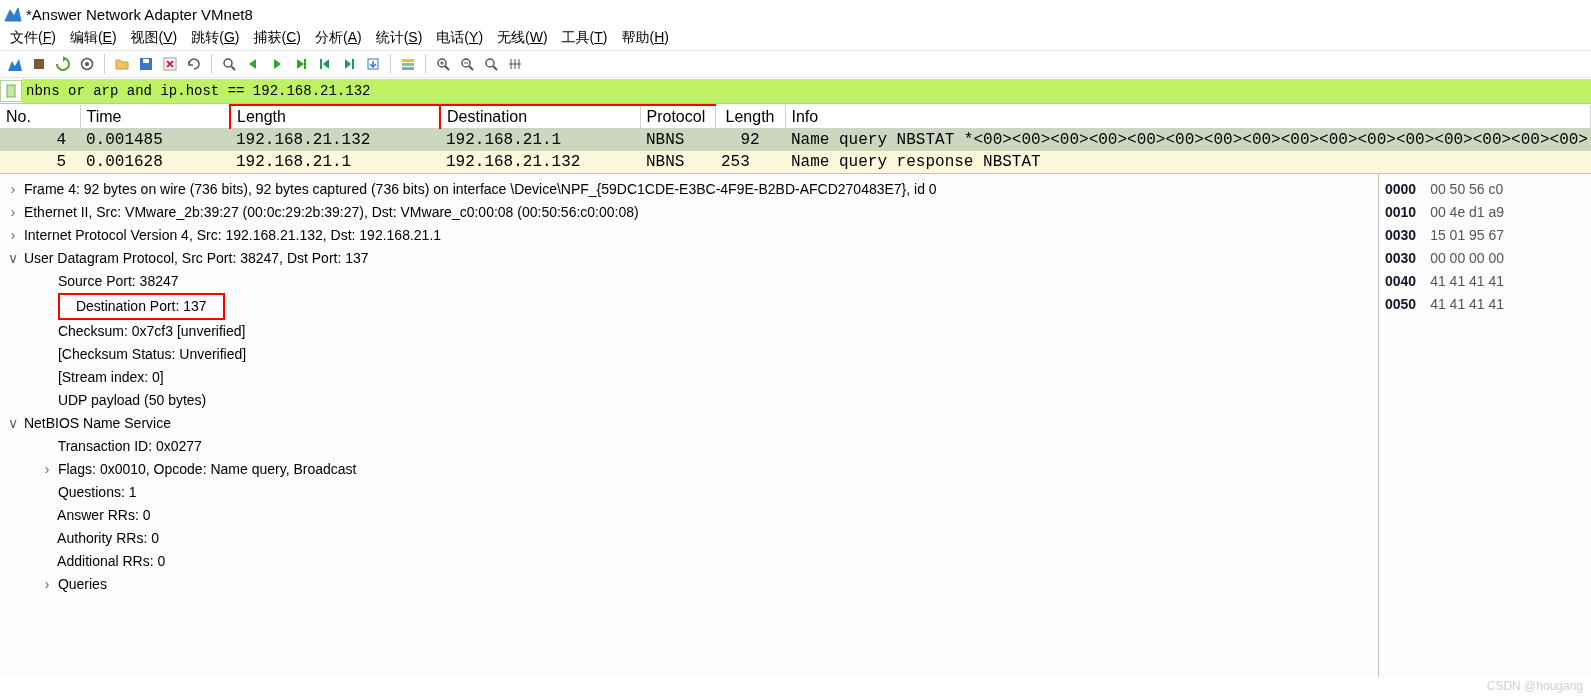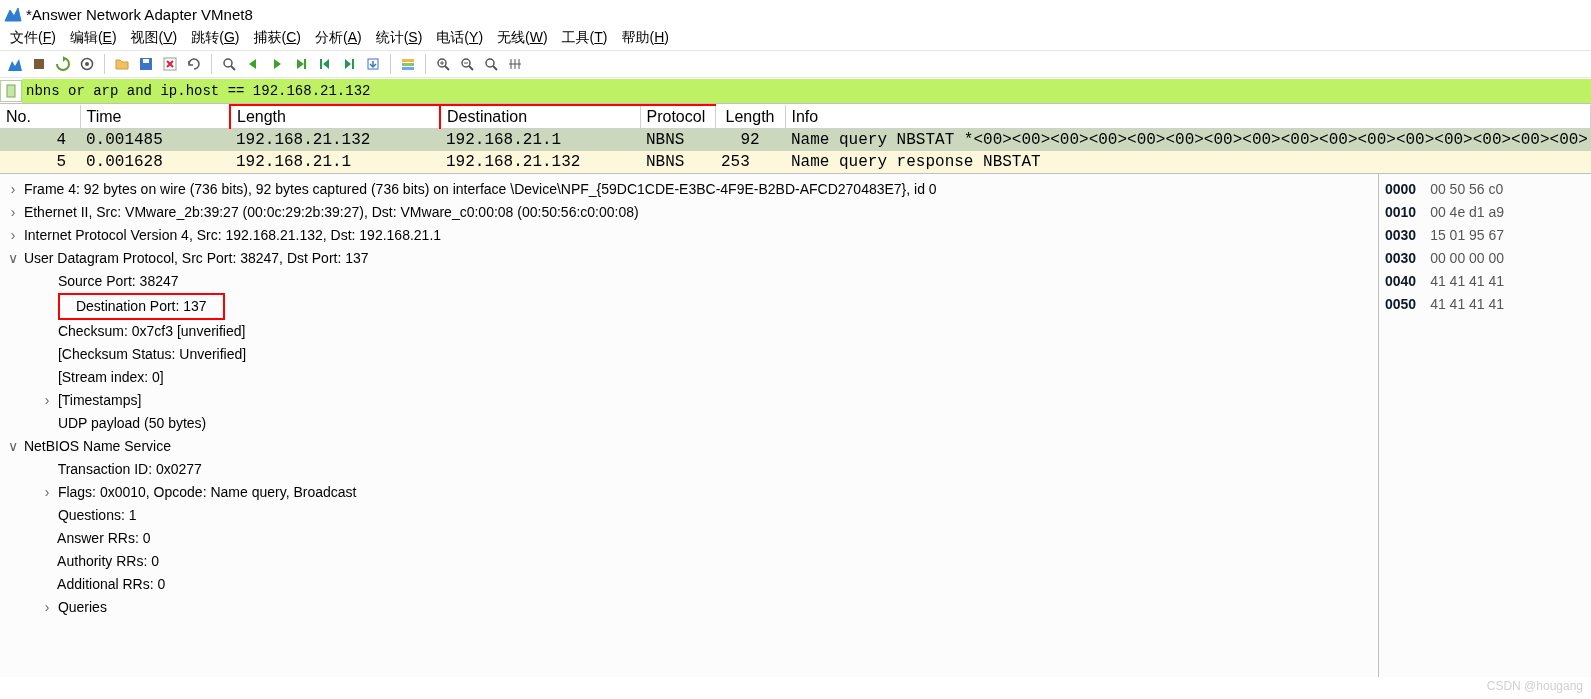--- a/index.html
+++ b/index.html
@@ -255,21 +255,20 @@
   <div class="details" id="details-pane">
       <div class="tree-row" style="padding-left:2px"><span class="tw">›</span> Frame 4: 92 bytes on wire (736 bits), 92 bytes captured (736 bits) on interface \Device\NPF_{59DC1CDE-E3BC-4F9E-B2BD-AFCD270483E7}, id 0</div>
       <div class="tree-row" style="padding-left:2px"><span class="tw">›</span> Ethernet II, Src: VMware_2b:39:27 (00:0c:29:2b:39:27), Dst: VMware_c0:00:08 (00:50:56:c0:00:08)</div>
       <div class="tree-row" style="padding-left:2px"><span class="tw">›</span> Internet Protocol Version 4, Src: 192.168.21.132, Dst: 192.168.21.1</div>
       <div class="tree-row" style="padding-left:2px"><span class="tw">∨</span> User Datagram Protocol, Src Port: 38247, Dst Port: 137</div>
       <div class="tree-row" style="padding-left:36px"><span class="tw"></span> Source Port: 38247</div>
       <div class="tree-row" style="padding-left:36px"><span class="tw"></span> <span class="redbox-inline">Destination Port: 137</span></div>
       <div class="tree-row" style="padding-left:36px"><span class="tw"></span> Checksum: 0x7cf3 [unverified]</div>
       <div class="tree-row" style="padding-left:36px"><span class="tw"></span> [Checksum Status: Unverified]</div>
       <div class="tree-row" style="padding-left:36px"><span class="tw"></span> [Stream index: 0]</div>
-      <div class="tree-row" style="padding-left:36px"><span class="tw">›</span> [Timestamps]</div>
       <div class="tree-row" style="padding-left:36px"><span class="tw"></span> UDP payload (50 bytes)</div>
       <div class="tree-row" style="padding-left:2px"><span class="tw">∨</span> NetBIOS Name Service</div>
       <div class="tree-row" style="padding-left:36px"><span class="tw"></span> Transaction ID: 0x0277</div>
       <div class="tree-row" style="padding-left:36px"><span class="tw">›</span> Flags: 0x0010, Opcode: Name query, Broadcast</div>
       <div class="tree-row" style="padding-left:36px"><span class="tw"></span> Questions: 1</div>
       <div class="tree-row" style="padding-left:36px"><span class="tw"></span> Answer RRs: 0</div>
       <div class="tree-row" style="padding-left:36px"><span class="tw"></span> Authority RRs: 0</div>
       <div class="tree-row" style="padding-left:36px"><span class="tw"></span> Additional RRs: 0</div>
       <div class="tree-row" style="padding-left:36px"><span class="tw">›</span> Queries</div>
     </div>

